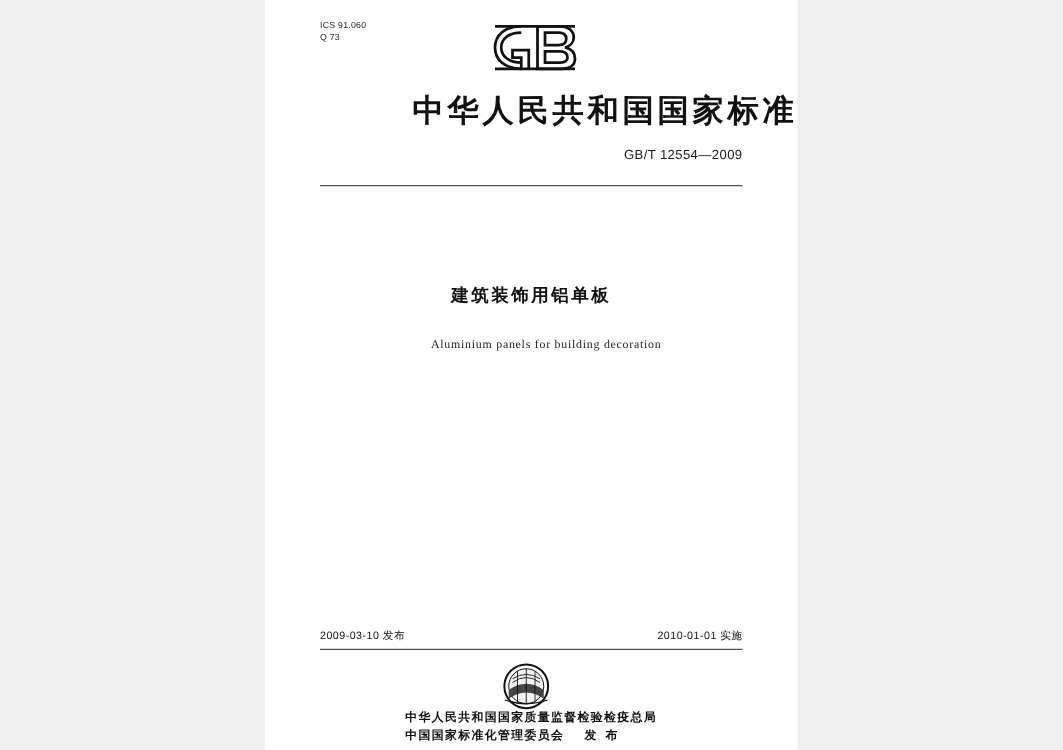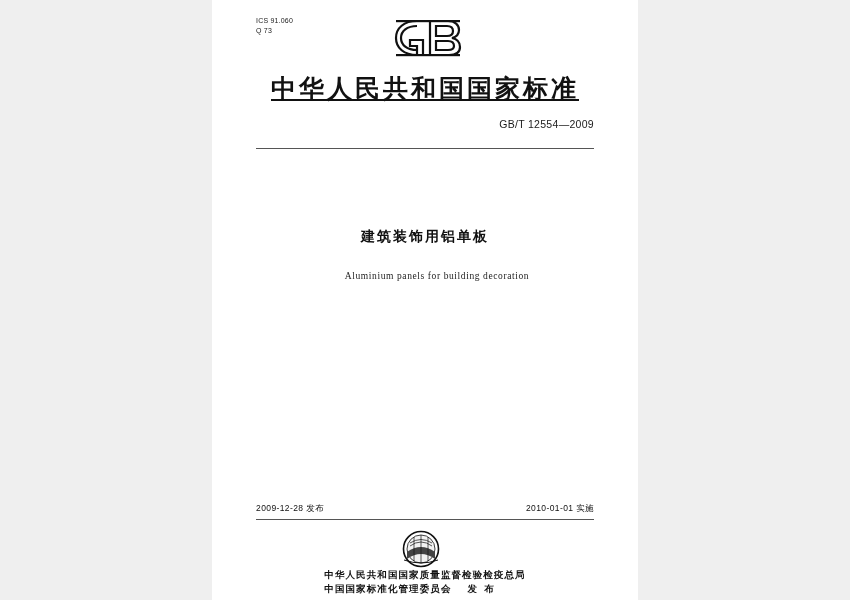--- a/index.html
+++ b/index.html
@@ -43,27 +43,26 @@
     top: 12px;
     width: 426px;
     text-align: center;
   }
   .gb-logo svg { display: inline-block; }
   .std-title {
     position: absolute;
     left: 0;
     top: 72px;
     width: 426px;
-    text-align: center;
+    text-align: right;
     font-family: "DejaVu Sans", sans-serif;
     font-size: 25px;
     font-weight: bold;
     letter-spacing: 3px;
     color: #111;
-    text-decoration: underline;
   }
   .std-number {
     position: absolute;
     right: 44px;
     top: 118px;
     font-size: 10.5px;
     color: #1a1a1a;
     letter-spacing: 0.3px;
   }
   .rule {
@@ -185,21 +184,21 @@
     <div class="std-title">中华人民共和国国家标准</div>
 
     <div class="std-number">GB/T 12554—2009</div>
 
     <div class="rule"></div>
 
     <div class="doc-title-cn">建筑装饰用铝单板</div>
     <div class="doc-title-en">Aluminium panels for building decoration</div>
 
     <div class="dates-row">
-      <span>2009-12-28 发布</span>
+      <span>2009-03-10 发布</span>
       <span>2010-01-01 实施</span>
     </div>
 
     <div class="bottom-rule"></div>
 
     <div class="issuer-block">
       <div class="emblem">
         <svg width="38" height="38" viewBox="0 0 38 38">
           <circle cx="19" cy="19" r="17.5" fill="none" stroke="#111" stroke-width="1.6"></circle>
           <circle cx="19" cy="19" r="14" fill="#f2f2f2" stroke="#111" stroke-width="0.8"></circle>

